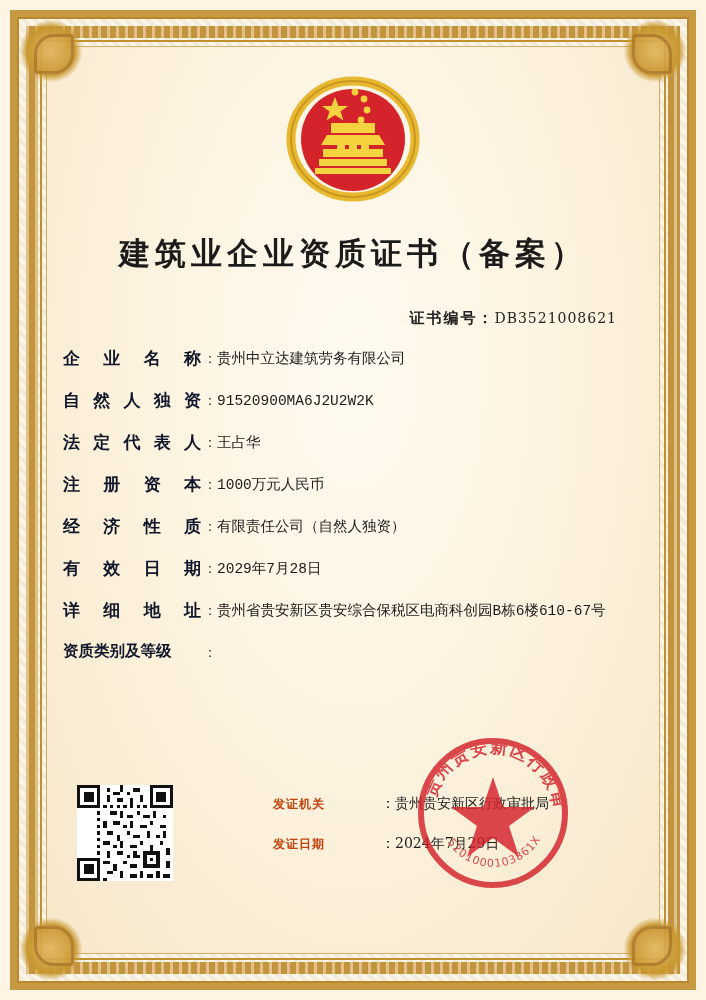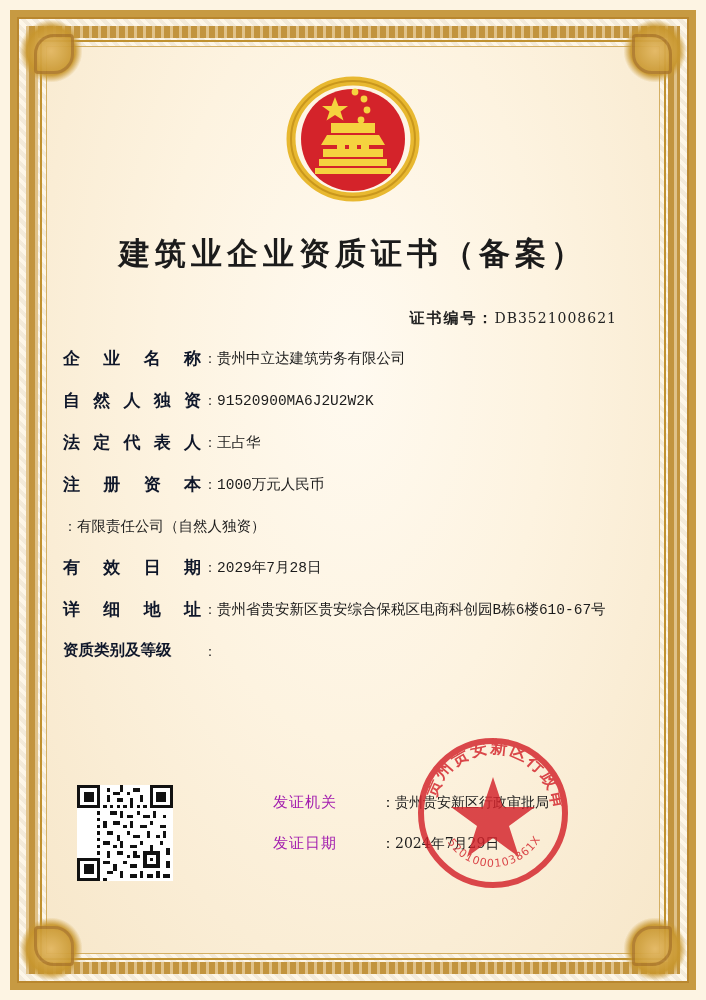--- a/index.html
+++ b/index.html
@@ -204,23 +204,23 @@
     width: 340px;
     text-align: left;
   }
   .footer-row {
     display: flex;
     align-items: baseline;
     margin-bottom: 22px;
     justify-content: flex-start;
   }
   .footer-label {
-    font-size: 15px;
-    font-weight: normal;
-    color: #a21caf;
+    font-size: 12px;
+    font-weight: bold;
+    color: #c2410c;
     letter-spacing: 1px;
     width: 108px;
     flex: 0 0 108px;
   }
   .footer-colon { flex: 0 0 10px; font-size: 14px; }
   .footer-value {
     font-family: "DejaVu Serif", "Liberation Serif", serif;
     font-size: 14px;
     color: #1c1c1c;
   }
@@ -311,20 +311,21 @@
         <div class="field-value">王占华</div>
       </div>
 
       <div class="field-row">
         <div class="field-label">注册资本</div>
         <div class="field-colon">：</div>
         <div class="field-value">1000万元人民币</div>
       </div>
 
       <div class="field-row">
+        <div class="field-label">经济性质</div>
         <div class="field-colon">：</div>
         <div class="field-value">有限责任公司（自然人独资）</div>
       </div>
 
       <div class="field-row">
         <div class="field-label">有效日期</div>
         <div class="field-colon">：</div>
         <div class="field-value">2029年7月28日</div>
       </div>
 

